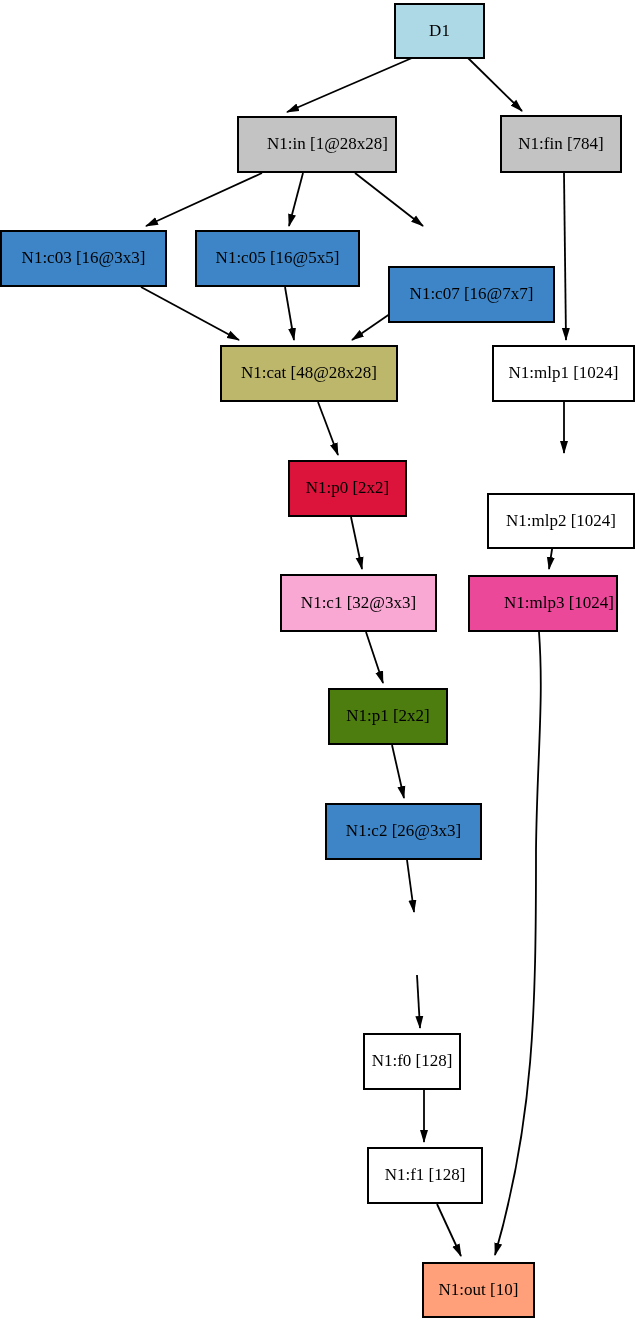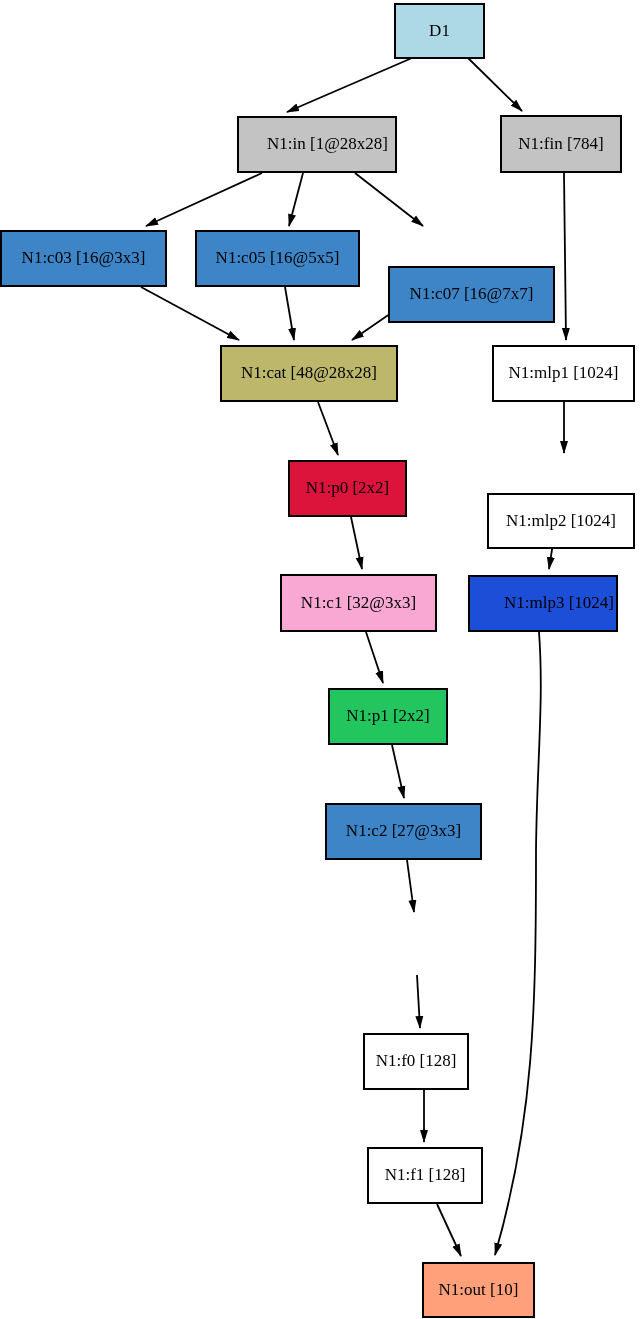--- a/index.html
+++ b/index.html
@@ -40,21 +40,21 @@
   .pos-c07  { left:388px; top:230px;  width:167px; height:57px; }
   .pos-cat  { left:220px; top:345px;  width:178px; height:57px; }
   .pos-mlp1 { left:492px; top:345px;  width:143px; height:57px; }
   .pos-p0   { left:288px; top:460px;  width:119px; height:57px; }
   .pos-mlp2 { left:487px; top:459px;  width:148px; height:56px;margin-top:34px; }
   .pos-c1   { left:280px; top:574px;  width:157px; height:58px; }
   .pos-mlp3 { left:468px; top:575px;  width:150px; height:57px; }
   .pos-p1   { left:328px; top:688px;  width:120px; height:57px; }
   .pos-c2   { left:325px; top:803px;  width:157px; height:57px; }
   .pos-p2   { left:357px; top:917px;  width:118px; height:58px; }
-  .pos-f0   { left:363px; top:1033px; width:106px; height:57px; }
+  .pos-f0   { left:363px; top:1033px; width:98px; height:57px; }
   .pos-f1   { left:367px; top:1147px; width:116px; height:57px; }
   .pos-out  { left:422px; top:1262px; width:113px; height:56px; }
   #arrowhead path { fill: #000000; }
 </style>
 </head>
 <body>
 
 <div class="canvas">
 
   <svg class="edges" width="640" height="1319" viewBox="0 0 640 1319" xmlns="http://www.w3.org/2000/svg">
@@ -111,28 +111,28 @@
     </div>
   <div class="node pos-p0" style="background-color: rgb(220, 20, 60);">
       <span>N1:p0 [2x2]</span>
     </div>
   <div class="node pos-mlp2" style="background-color: rgb(255, 255, 255);">
       <span>N1:mlp2 [1024]</span>
     </div>
   <div class="node pos-c1" style="background-color: #f9a8d4;">
       <span>N1:c1 [32@3x3]</span>
     </div>
-  <div class="node pos-mlp3" style="background-color: #1d4ed8; padding-left: 32px;">
+  <div class="node pos-mlp3" style="background-color: #ec4899; padding-left: 32px;">
       <span>N1:mlp3 [1024]</span>
     </div>
-  <div class="node pos-p1" style="background-color: #22c55e;">
+  <div class="node pos-p1" style="background-color: #4d7c0f;">
       <span>N1:p1 [2x2]</span>
     </div>
   <div class="node pos-c2" style="background-color: rgb(61, 133, 198);">
-      <span>N1:c2 [27@3x3]</span>
+      <span>N1:c2 [26@3x3]</span>
     </div>
   <div class="node pos-f0" style="background-color: rgb(255, 255, 255);">
       <span>N1:f0 [128]</span>
     </div>
   <div class="node pos-f1" style="background-color: rgb(255, 255, 255);">
       <span>N1:f1 [128]</span>
     </div>
   <div class="node pos-out" style="background-color: rgb(255, 160, 122);">
       <span>N1:out [10]</span>
     </div>

